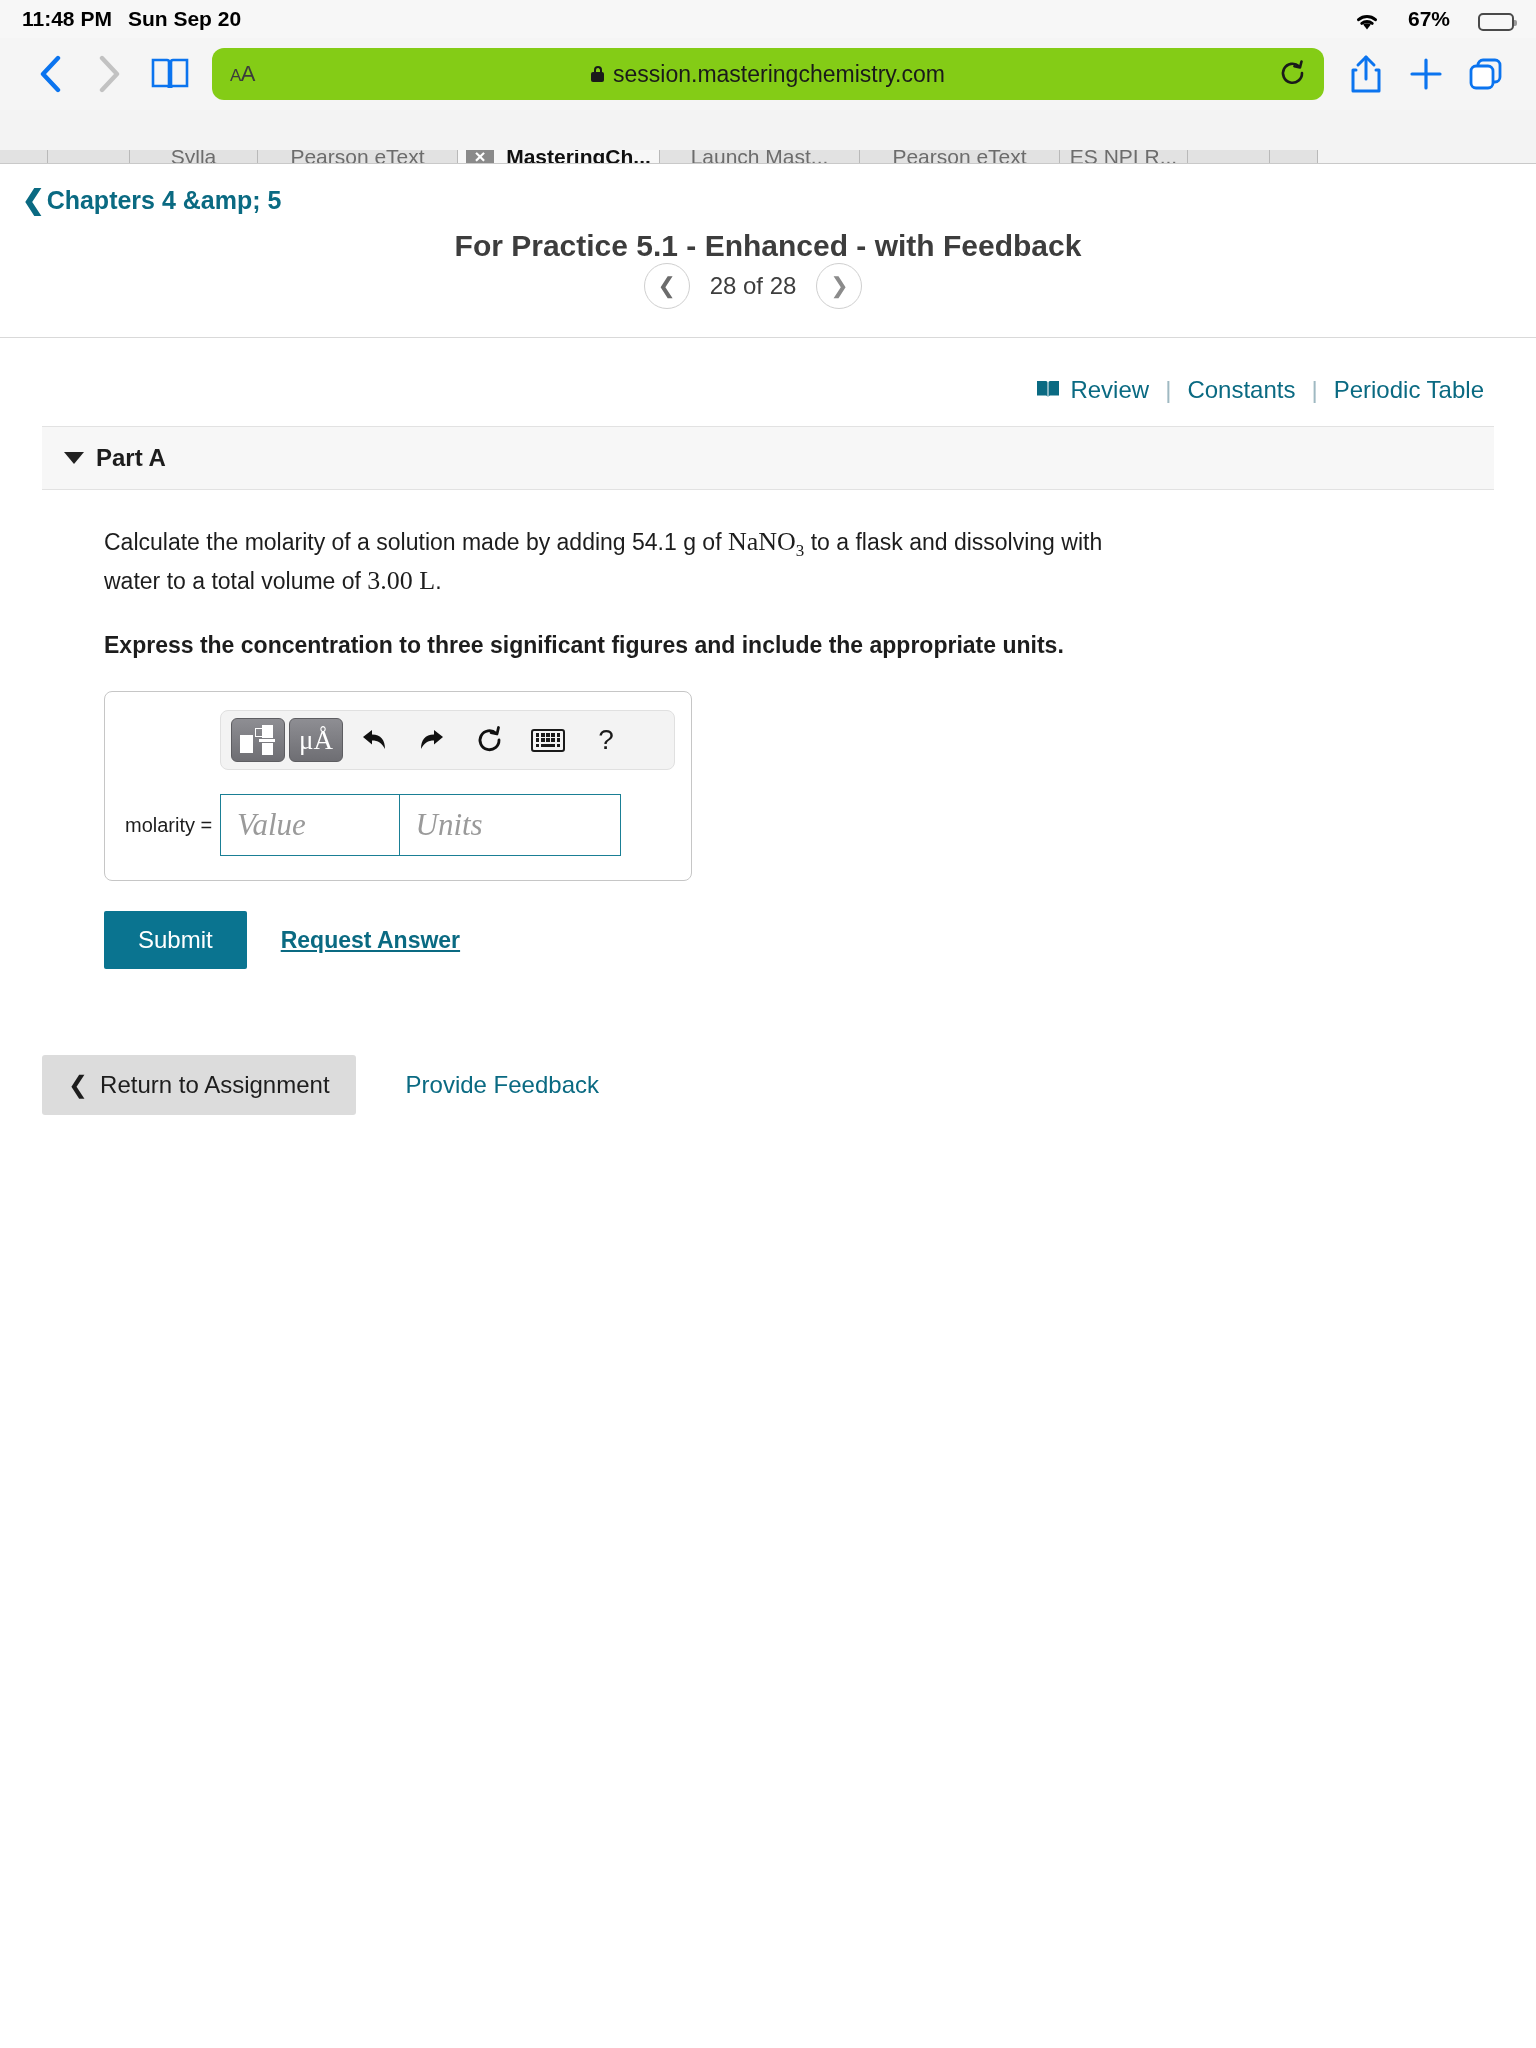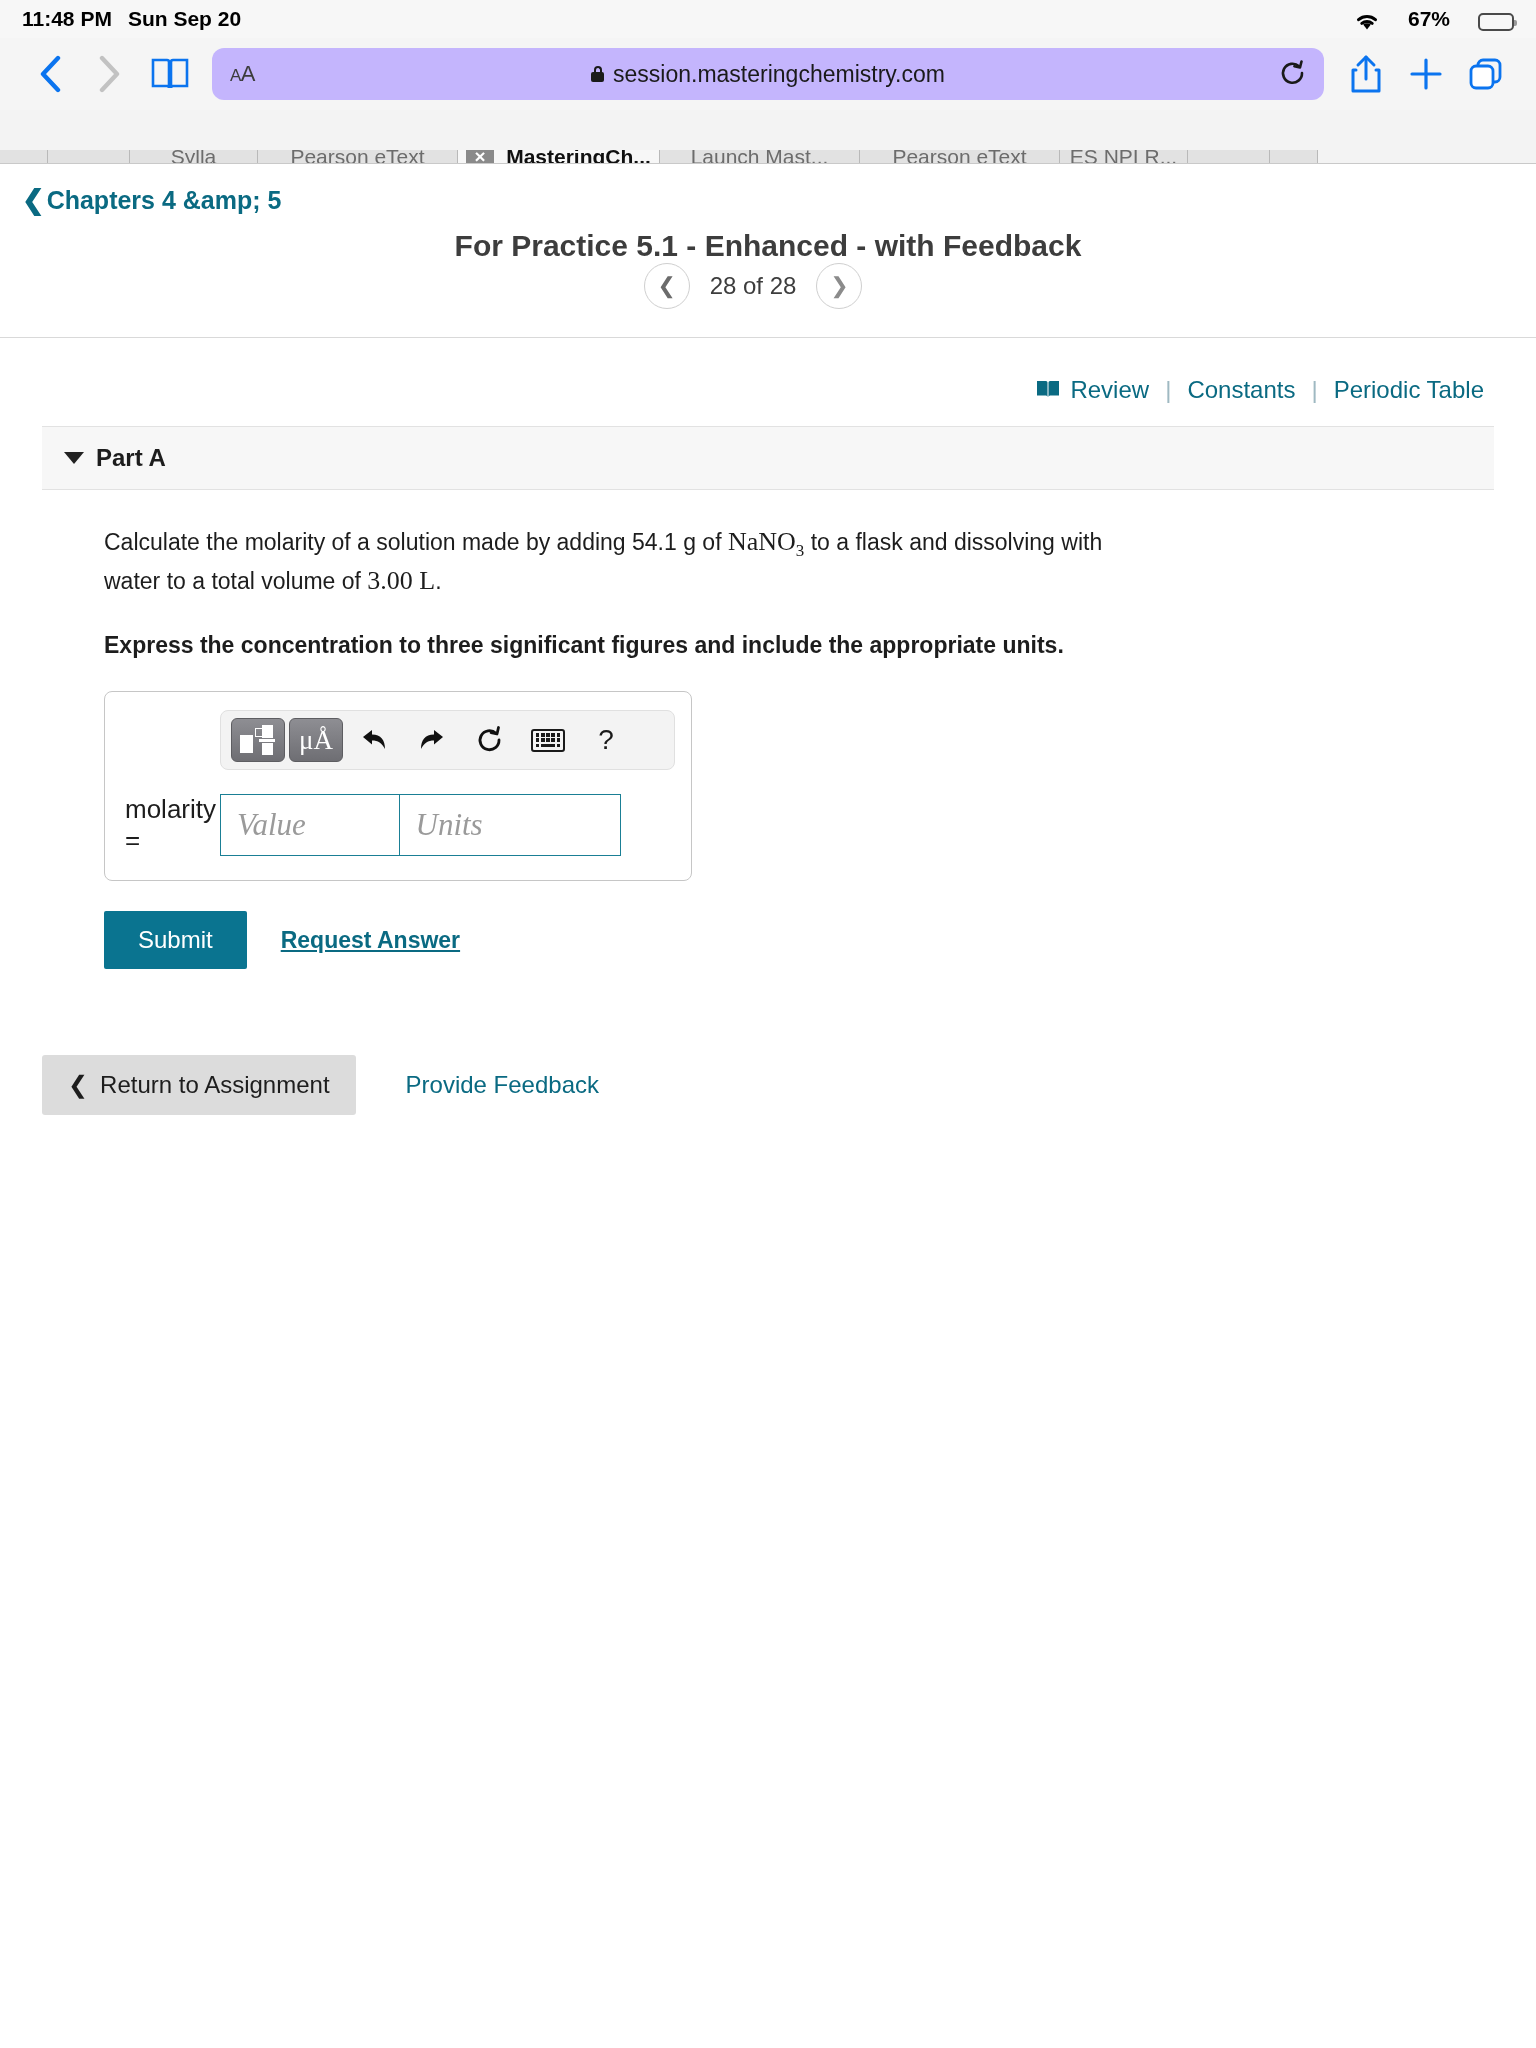--- a/index.html
+++ b/index.html
@@ -56,21 +56,21 @@
   }
   .tb-btn {
     width: 56px; height: 56px;
     display: flex; align-items: center; justify-content: center;
     color: #0b74ef;
   }
   .tb-btn.disabled { color: #c2c2c2; }
   .urlbar {
     flex: 1;
     height: 52px;
-    background: #c4b5fd;
+    background: #84cc16;
     border-radius: 12px;
     display: flex;
     align-items: center;
     position: relative;
     margin: 0 10px;
     padding: 0 18px;
   }
   .url-aa {
     font-size: 22px;
     color: #3c3c3c;
@@ -278,21 +278,21 @@
   }
   .kbd-icon i { background: #1a1a1a; display: block; }
   .qmark { font-size: 28px; color: #1a1a1a; }
 
   .ans-row {
     display: flex;
     align-items: center;
     margin-top: 24px;
     padding-left: 20px;
   }
-  .ans-label { font-size: 26px; color: #1d1d1d; width: 95px; }
+  .ans-label { font-size: 20px; color: #1d1d1d; width: 95px; }
   .ans-field {
     height: 62px;
     border: 1.5px solid #1a7f95;
     background: #fff;
     display: flex;
     align-items: center;
     padding-left: 16px;
     font-family: "Liberation Serif", serif;
     font-style: italic;
     font-size: 31px;

